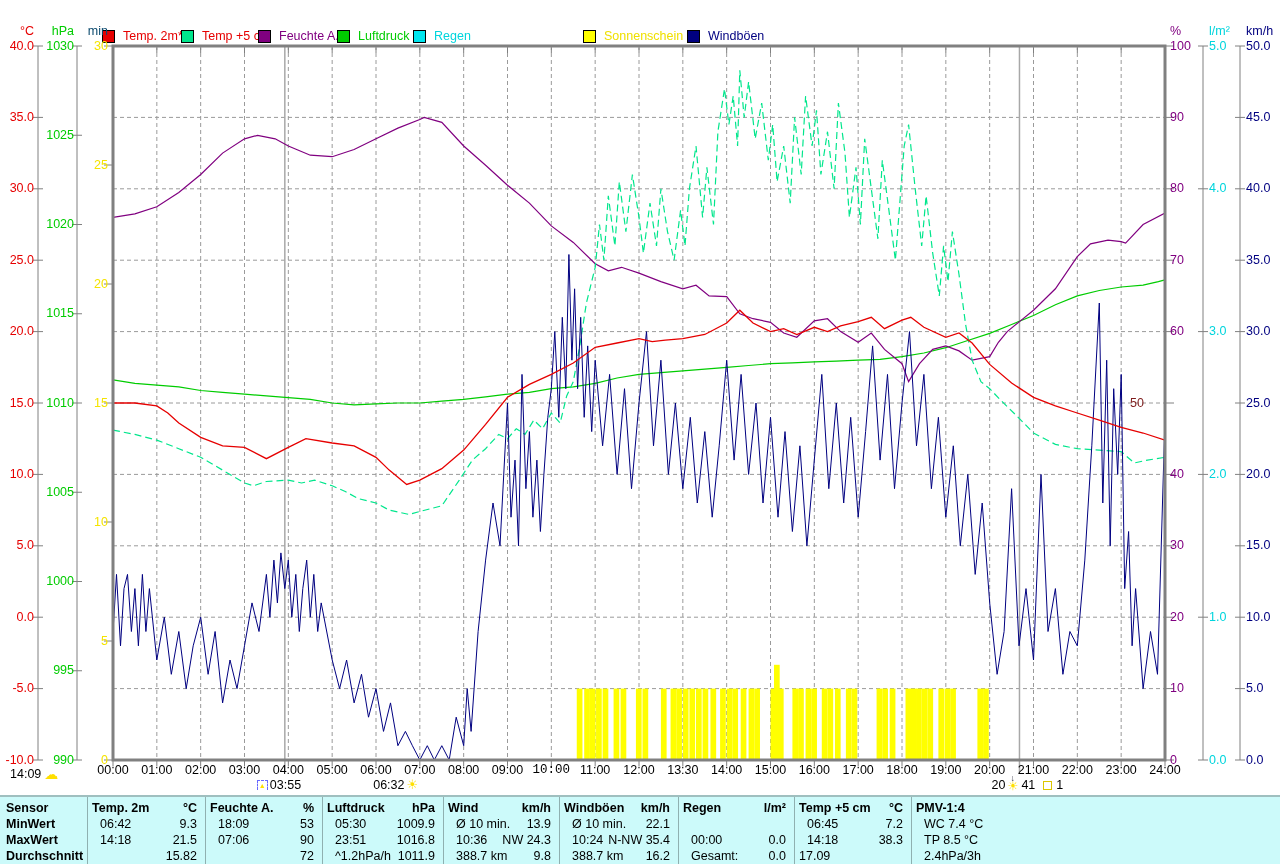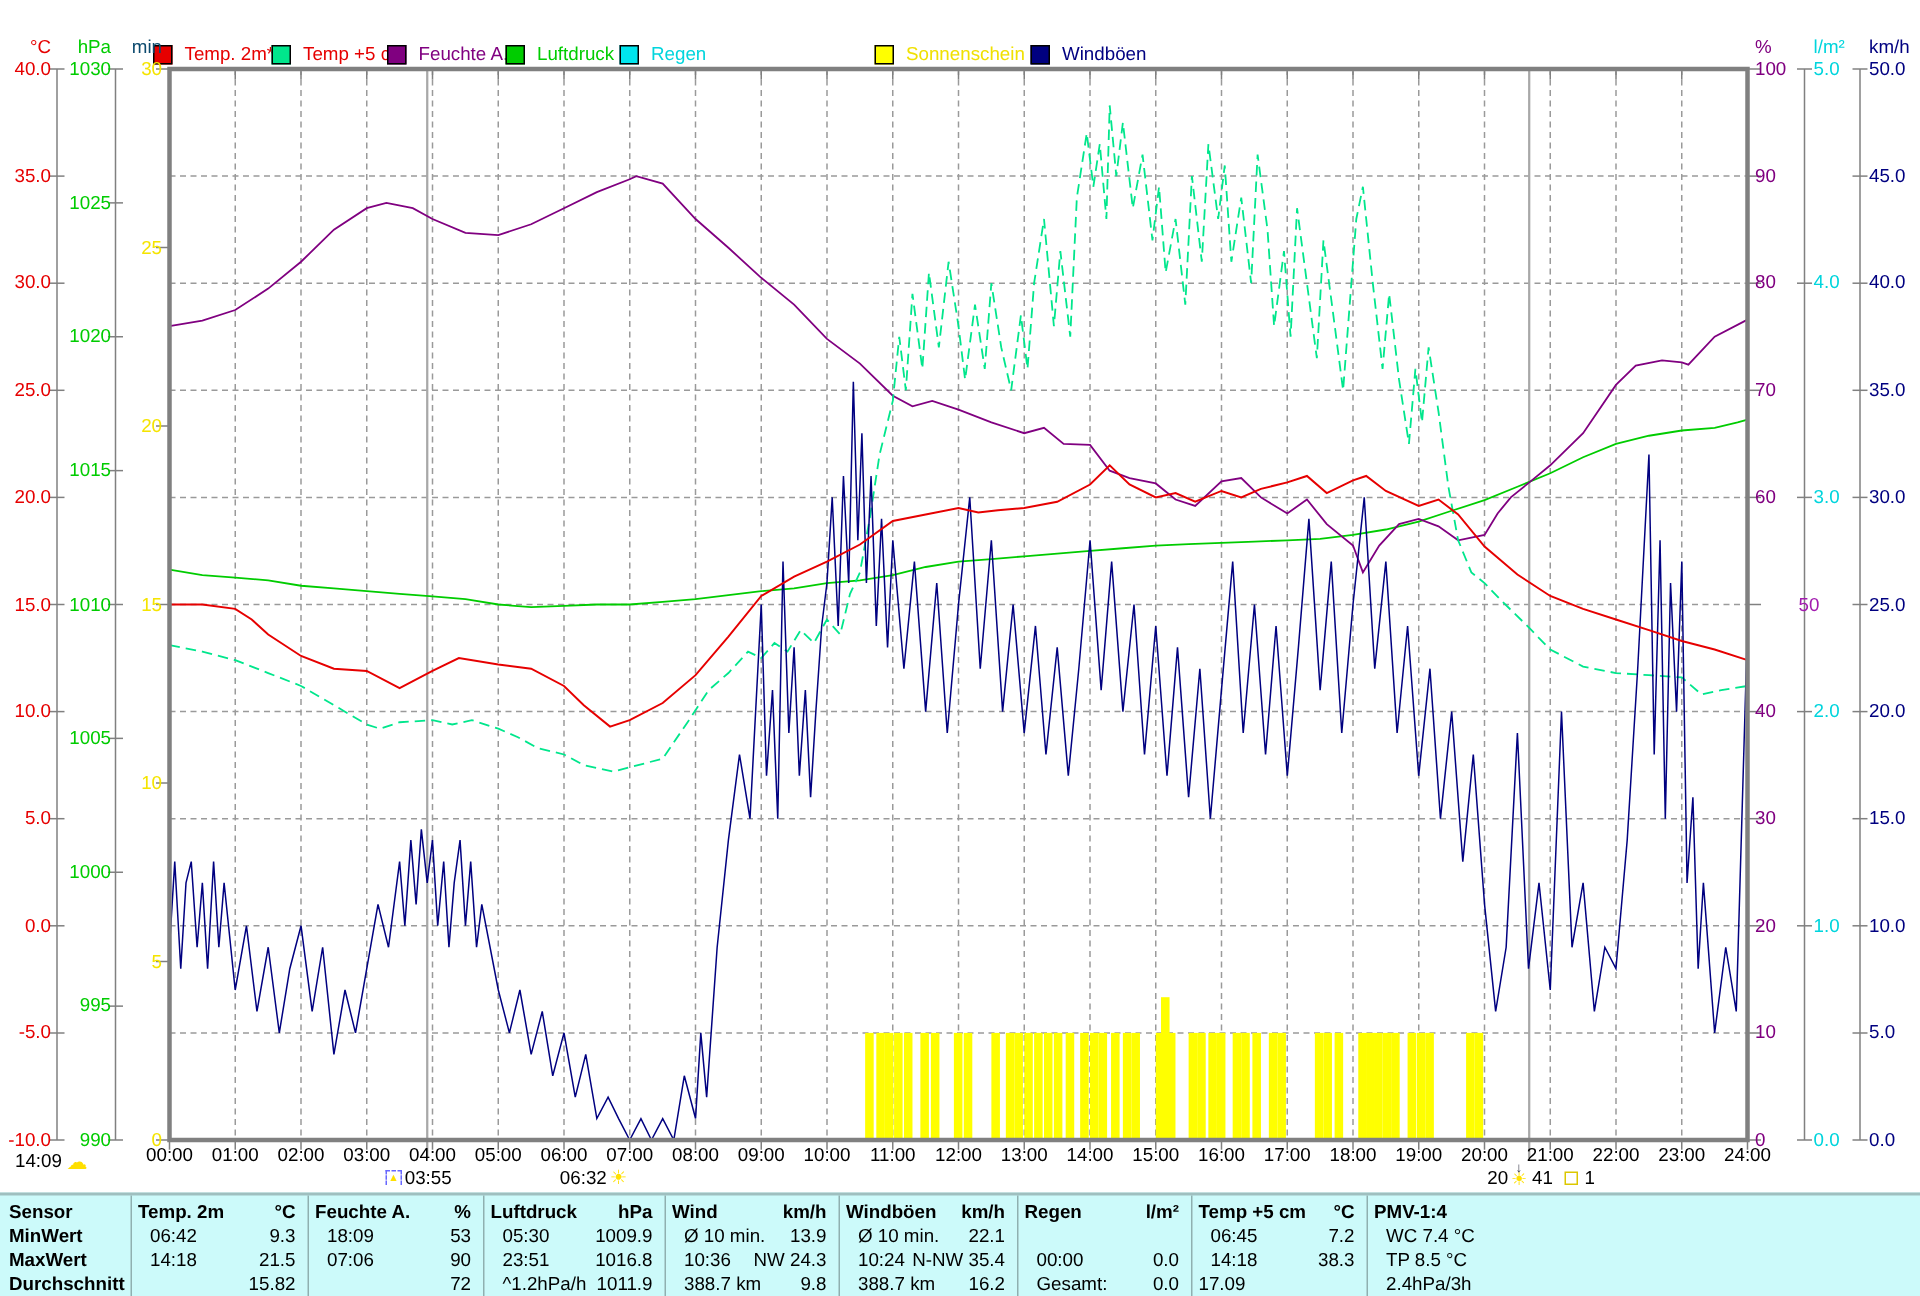--- a/index.html
+++ b/index.html
@@ -301,21 +301,21 @@
       <div class="axis-lab ra" style="color: rgb(245, 228, 0); left: 82px; width: 26px; top: 276.5px;">20</div>
       <div class="axis-lab ra" style="color: rgb(245, 228, 0); left: 82px; width: 26px; top: 395.5px;">15</div>
       <div class="axis-lab ra" style="color: rgb(245, 228, 0); left: 82px; width: 26px; top: 514.5px;">10</div>
       <div class="axis-lab ra" style="color: rgb(245, 228, 0); left: 82px; width: 26px; top: 633.5px;">5</div>
       <div class="axis-lab ra" style="color: rgb(245, 228, 0); left: 82px; width: 26px; top: 752.5px;">0</div>
       <div class="axis-lab la" style="color: rgb(128, 0, 128); left: 1170px; width: 30px; top: 38.5px;">100</div>
       <div class="axis-lab la" style="color: rgb(128, 0, 128); left: 1170px; width: 30px; top: 109.9px;">90</div>
       <div class="axis-lab la" style="color: rgb(128, 0, 128); left: 1170px; width: 30px; top: 181.3px;">80</div>
       <div class="axis-lab la" style="color: rgb(128, 0, 128); left: 1170px; width: 30px; top: 252.7px;">70</div>
       <div class="axis-lab la" style="color: rgb(128, 0, 128); left: 1170px; width: 30px; top: 324.1px;">60</div>
-      <div class="axis-lab la" style="color: #a21caf; left: 1199px; width: 30px; top: 395.5px;">50</div>
+      <div class="axis-lab la" style="color: #7f1d1d; left: 1130px; width: 30px; top: 395.5px;">50</div>
       <div class="axis-lab la" style="color: rgb(128, 0, 128); left: 1170px; width: 30px; top: 466.9px;">40</div>
       <div class="axis-lab la" style="color: rgb(128, 0, 128); left: 1170px; width: 30px; top: 538.3px;">30</div>
       <div class="axis-lab la" style="color: rgb(128, 0, 128); left: 1170px; width: 30px; top: 609.7px;">20</div>
       <div class="axis-lab la" style="color: rgb(128, 0, 128); left: 1170px; width: 30px; top: 681.1px;">10</div>
       <div class="axis-lab la" style="color: rgb(128, 0, 128); left: 1170px; width: 30px; top: 752.5px;">0</div>
       <div class="axis-lab la" style="color: rgb(0, 213, 221); left: 1209px; width: 30px; top: 38.5px;">5.0</div>
       <div class="axis-lab la" style="color: rgb(0, 213, 221); left: 1209px; width: 30px; top: 181.3px;">4.0</div>
       <div class="axis-lab la" style="color: rgb(0, 213, 221); left: 1209px; width: 30px; top: 324.1px;">3.0</div>
       <div class="axis-lab la" style="color: rgb(0, 213, 221); left: 1209px; width: 30px; top: 466.9px;">2.0</div>
       <div class="axis-lab la" style="color: rgb(0, 213, 221); left: 1209px; width: 30px; top: 609.7px;">1.0</div>
@@ -336,24 +336,24 @@
       <div class="xlab" style="left: 91px;">00:00</div>
       <div class="xlab" style="left: 134.833px;">01:00</div>
       <div class="xlab" style="left: 178.667px;">02:00</div>
       <div class="xlab" style="left: 222.5px;">03:00</div>
       <div class="xlab" style="left: 266.333px;">04:00</div>
       <div class="xlab" style="left: 310.167px;">05:00</div>
       <div class="xlab" style="left: 354px;">06:00</div>
       <div class="xlab" style="left: 397.833px;">07:00</div>
       <div class="xlab" style="left: 441.667px;">08:00</div>
       <div class="xlab" style="left: 485.5px;">09:00</div>
-      <div class="xlab" style="left: 529.333px;">10:00</div>
+      <div class="xlab" style="left: 529.333px; font-family: Liberation Mono, monospace;">10:00</div>
       <div class="xlab" style="left: 573.167px;">11:00</div>
       <div class="xlab" style="left: 617px;">12:00</div>
-      <div class="xlab" style="left: 660.833px;">13:00</div>
+      <div class="xlab" style="left: 660.833px;">13:30</div>
       <div class="xlab" style="left: 704.667px;">14:00</div>
       <div class="xlab" style="left: 748.5px;">15:00</div>
       <div class="xlab" style="left: 792.333px;">16:00</div>
       <div class="xlab" style="left: 836.167px;">17:00</div>
       <div class="xlab" style="left: 880px;">18:00</div>
       <div class="xlab" style="left: 923.833px;">19:00</div>
       <div class="xlab" style="left: 967.667px;">20:00</div>
       <div class="xlab" style="left: 1011.5px;">21:00</div>
       <div class="xlab" style="left: 1055.33px;">22:00</div>
       <div class="xlab" style="left: 1099.17px;">23:00</div>

